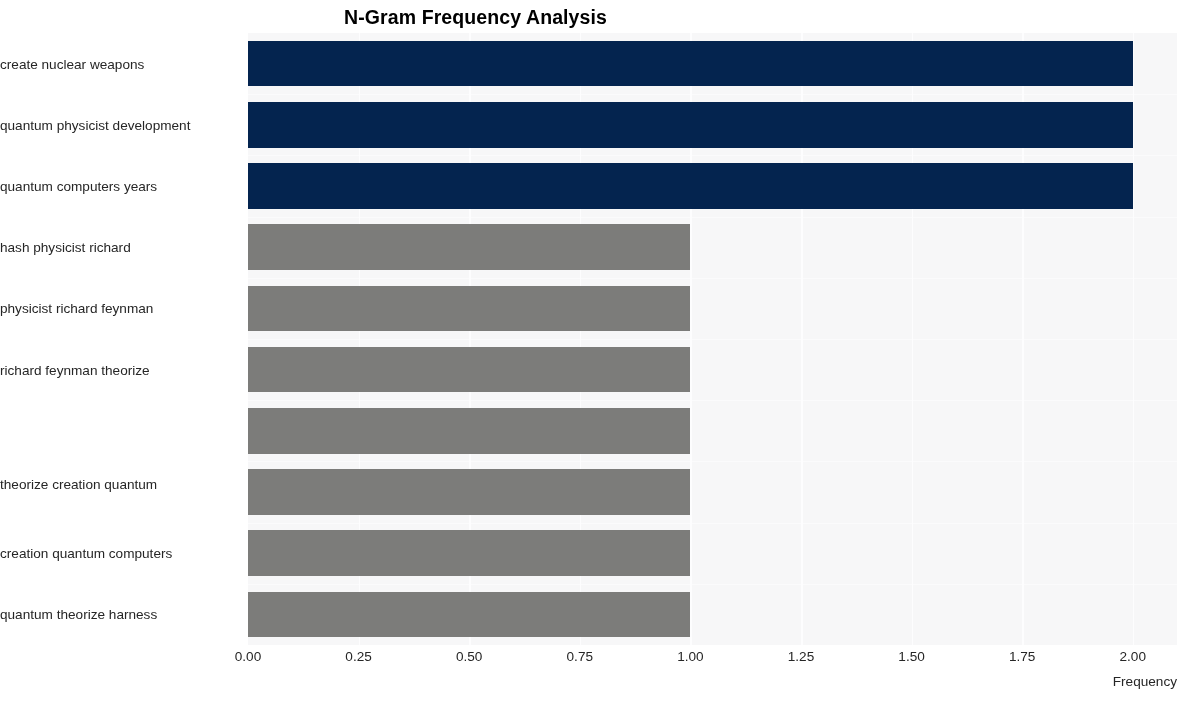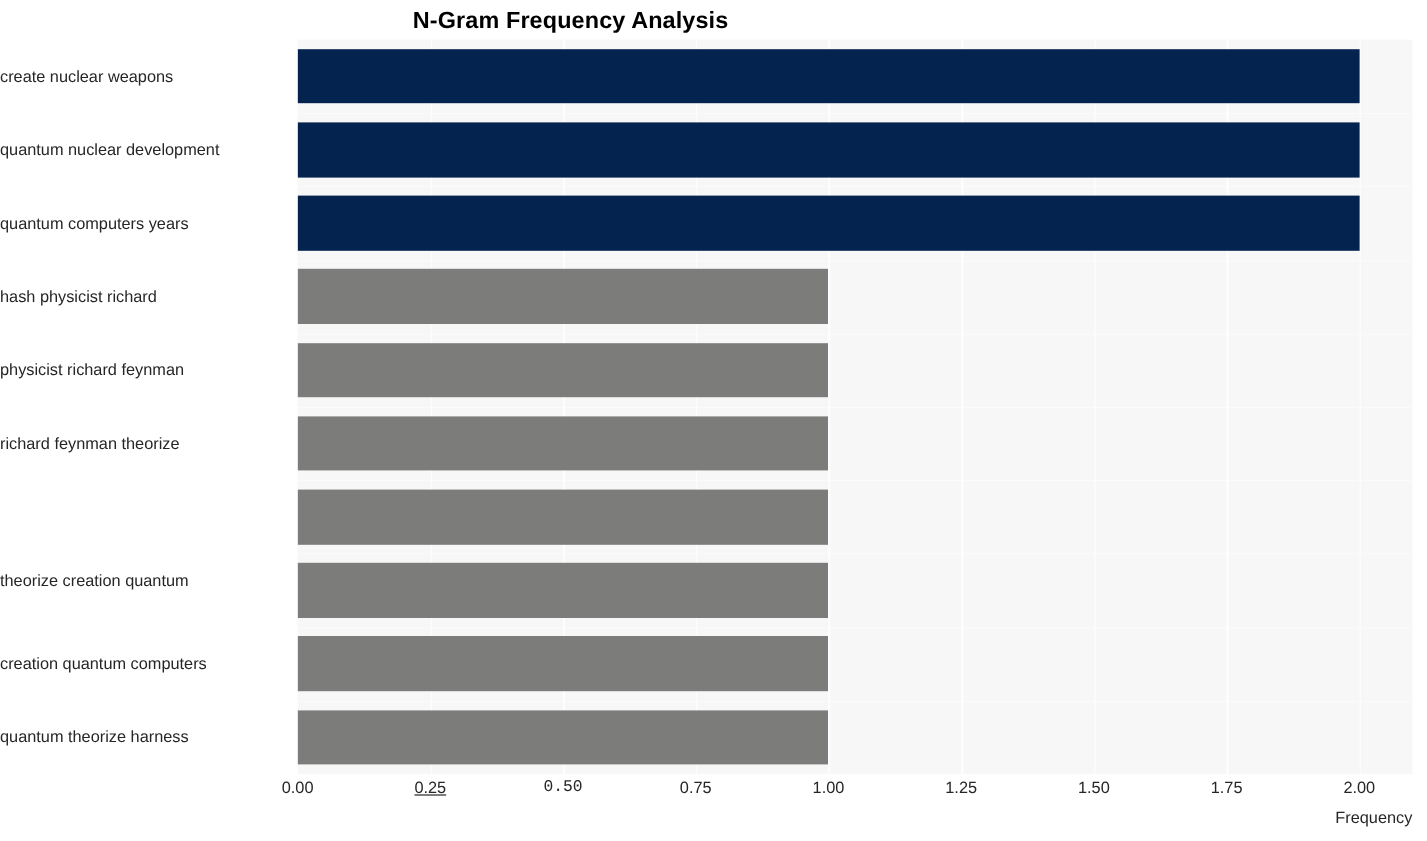--- a/index.html
+++ b/index.html
@@ -146,34 +146,34 @@
       <div class="bar" title="physicist richard feynman: 1" style="top: 252.603px; height: 45.594px; width: 442.381px; background: rgb(124, 124, 122);"></div>
       <div class="bar" title="richard feynman theorize: 1" style="top: 313.803px; height: 45.594px; width: 442.381px; background: rgb(124, 124, 122);"></div>
       <div class="bar" title="feynman theorize creation: 1" style="top: 375.003px; height: 45.594px; width: 442.381px; background: rgb(124, 124, 122);"></div>
       <div class="bar" title="theorize creation quantum: 1" style="top: 436.203px; height: 45.594px; width: 442.381px; background: rgb(124, 124, 122);"></div>
       <div class="bar" title="creation quantum computers: 1" style="top: 497.403px; height: 45.594px; width: 442.381px; background: rgb(124, 124, 122);"></div>
       <div class="bar" title="quantum computers harness: 1" style="top: 558.603px; height: 45.594px; width: 442.381px; background: rgb(124, 124, 122);"></div>
     </div>
 
   <div class="ylabels" id="ylabels">
       <div class="ylabel" style="top: 30.6px;">create nuclear weapons</div>
-      <div class="ylabel" style="top: 91.8px;">quantum nuclear development</div>
+      <div class="ylabel" style="top: 91.8px;">quantum physicist development</div>
       <div class="ylabel" style="top: 153px;">quantum computers years</div>
       <div class="ylabel" style="top: 214.2px;">hash physicist richard</div>
       <div class="ylabel" style="top: 275.4px;">physicist richard feynman</div>
       <div class="ylabel" style="top: 336.6px;">richard feynman theorize</div>
       <div class="ylabel" style="top: 451px;">theorize creation quantum</div>
       <div class="ylabel" style="top: 520.2px;">creation quantum computers</div>
       <div class="ylabel" style="top: 581.4px;">quantum theorize harness</div>
     </div>
 
   <div class="xlabels" id="xlabels">
       <div class="xtick" style="left: 248px;">0.00</div>
-      <div class="xtick" style="left: 358.595px; text-decoration: underline;">0.25</div>
-      <div class="xtick" style="left: 469.19px; font-family: Liberation Mono, monospace;">0.50</div>
+      <div class="xtick" style="left: 358.595px;">0.25</div>
+      <div class="xtick" style="left: 469.19px;">0.50</div>
       <div class="xtick" style="left: 579.786px;">0.75</div>
       <div class="xtick" style="left: 690.381px;">1.00</div>
       <div class="xtick" style="left: 800.976px;">1.25</div>
       <div class="xtick" style="left: 911.571px;">1.50</div>
       <div class="xtick" style="left: 1022.17px;">1.75</div>
       <div class="xtick" style="left: 1132.76px;">2.00</div>
     </div>
 
   <div class="xaxis-title">Frequency</div>
 

